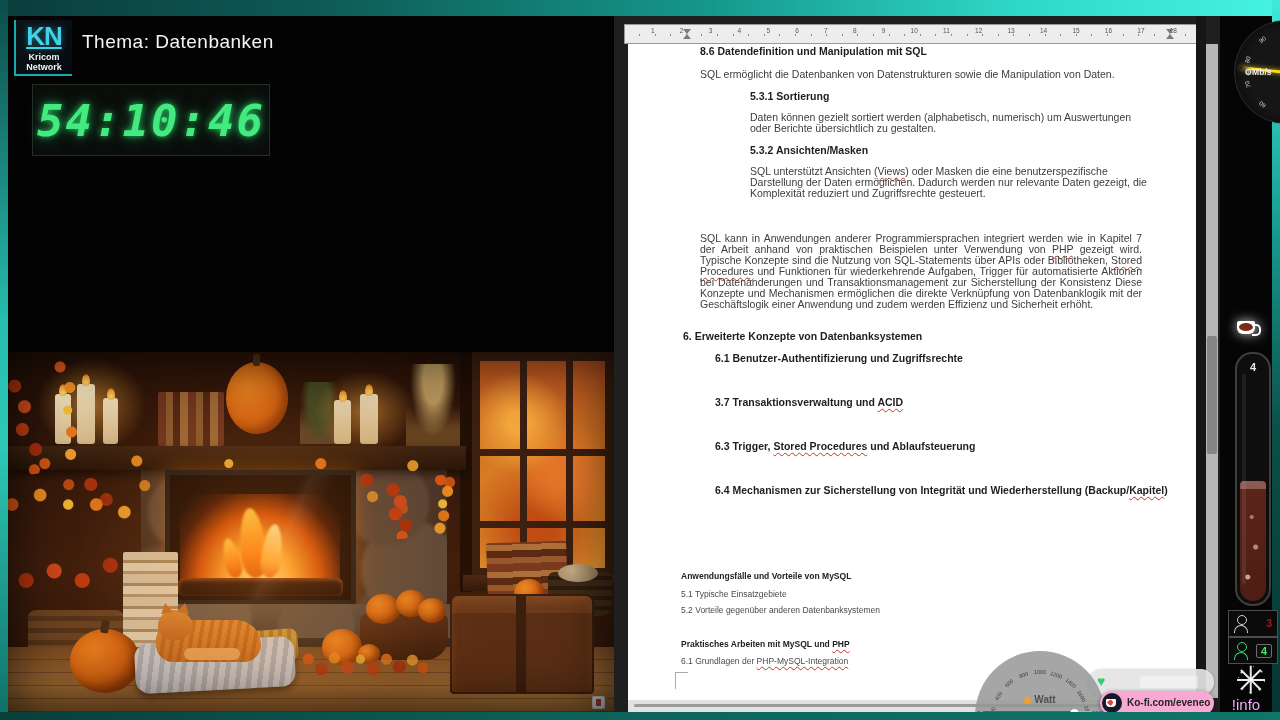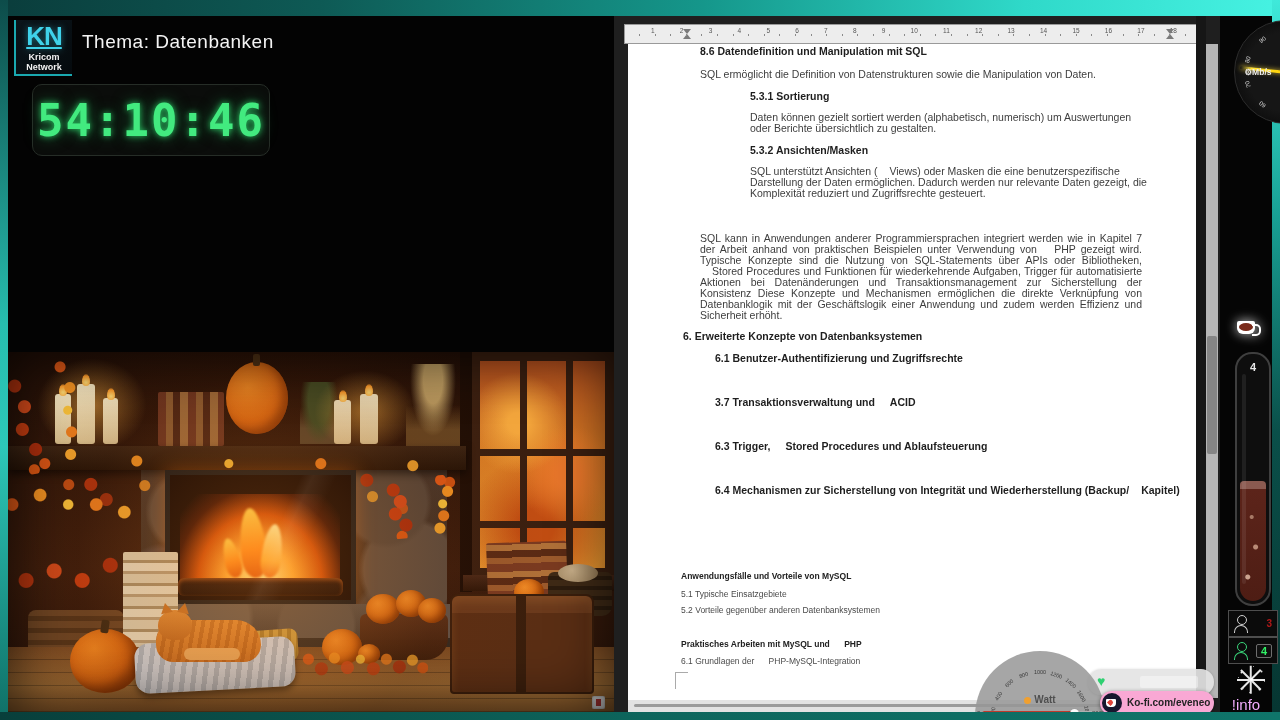--- a/index.html
+++ b/index.html
@@ -10,21 +10,21 @@
   #frame-left{left:0;top:0;width:8px;height:720px;background:linear-gradient(180deg,#0d4c4a,#27bdae 45%,#2dc8b8 62%,#0f6f66 100%);z-index:40;}
   #frame-bottom{left:0;top:712px;width:1280px;height:8px;background:linear-gradient(90deg,#083f3b,#0d655c 50%,#0f756a 100%);z-index:60;}
   #frame-right{left:1272px;top:0;width:8px;height:720px;background:linear-gradient(180deg,#3fe9da,#18a094 30%,#0a4f49 60%,#063531 100%);z-index:40;}
 
   
   #top-panel{left:8px;top:16px;width:606px;height:336px;background:#030303;z-index:5;}
   #logo-box{left:6px;top:4px;width:56px;height:54px;background:linear-gradient(135deg,#0b151b,#050a0d);border-left:2px solid #1aa9b0;border-bottom:2px solid #1aa9b0;text-align:center;}
   #logo-kn{display:block;margin-top:1px;font-size:26px;font-weight:bold;color:#3fd2ea;letter-spacing:-1px;text-shadow:0 0 6px rgba(63,210,234,.5);text-decoration:underline;}
   .logo-line{display:block;font-size:9px;font-weight:bold;color:#f2f2f2;line-height:10px;}
   #topic-title{left:74px;top:15px;font-size:19px;color:#f4f4f4;letter-spacing:.5px;}
-  #clock{left:24px;top:68px;width:236px;height:70px;background:#0b0d0b;border:1px solid #262d27;border-radius:10px;display:flex;align-items:center;justify-content:center;}
+  #clock{left:24px;top:68px;width:236px;height:70px;background:#0b0d0b;border:1px solid #262d27;border-radius:0;display:flex;align-items:center;justify-content:center;font-style:italic;}
   #clock-digits{font-family:"DejaVu Sans Mono",monospace;font-weight:bold;font-size:44px;color:#42ea7f;letter-spacing:2px;text-shadow:0 0 6px rgba(46,220,110,.85),0 0 16px rgba(40,200,100,.5);}
 
   
   #scene{left:8px;top:352px;width:606px;height:360px;background:linear-gradient(180deg,#241007,#3b1c0c 60%,#2a1409);overflow:hidden;z-index:5;}
   .sc{position:absolute;}
   #room-glow{left:0;top:0;width:100%;height:100%;background:radial-gradient(circle at 42% 58%,rgba(255,140,40,.28),rgba(120,50,10,.12) 45%,transparent 70%);z-index:9;pointer-events:none;}
   #windowpane{left:463px;top:0;width:143px;height:225px;background:
     radial-gradient(circle at 30% 30%,#f3a63c 6%,transparent 30%),
     radial-gradient(circle at 70% 55%,#e8762a 8%,transparent 35%),
     radial-gradient(circle at 45% 80%,#c14d12 10%,transparent 40%),
@@ -120,21 +120,21 @@
   #ruler-nums{position:absolute;left:26px;right:26px;top:2px;display:flex;justify-content:space-between;font-size:6.5px;color:#555;}
   .rmarker{position:absolute;top:4px;width:8px;height:10px;}
   .rmarker::before{content:"";position:absolute;left:0;top:0;border-left:4px solid transparent;border-right:4px solid transparent;border-top:5px solid #7a7a7a;}
   .rmarker::after{content:"";position:absolute;left:0;bottom:0;border-left:4px solid transparent;border-right:4px solid transparent;border-bottom:5px solid #7a7a7a;}
   #rmarker-left{left:58px;} #rmarker-right{left:541px;}
   #page{left:14px;top:28px;width:568px;height:656px;background:#fff;color:#3d3d3d;}
   .blk{position:absolute;font-size:10.5px;line-height:11px;}
   .hd{font-weight:bold;color:#1e1e1e;}
   .small{font-size:8.5px;line-height:10px;color:#4a4a4a;}
   .smallhd{font-size:8.5px;line-height:10px;font-weight:bold;color:#222;}
-  .sq{text-decoration-style:wavy;text-decoration-color:#c0392b;text-decoration-thickness:1px;text-underline-offset:2px;padding-left:12px;}
+  .sq{text-decoration:underline;text-decoration-style:wavy;text-decoration-color:#c0392b;text-decoration-thickness:1px;text-underline-offset:2px;}
   #b1{left:72px;top:2px;} #b2{left:72px;top:25px;} #b3{left:122px;top:47px;}
   #b4{left:122px;top:68px;width:386px;} #b5{left:122px;top:101px;}
   #b6{left:122px;top:122px;width:398px;}
   #b7{left:72px;top:167px;} #b8{left:72px;top:189px;width:442px;text-align:justify;}
   #b9{left:55px;top:287px;} #b10{left:87px;top:309px;} #b11{left:87px;top:353px;}
   #b12{left:87px;top:397px;} #b13{left:87px;top:441px;}
   #b14{left:53px;top:527px;} #b15{left:53px;top:545px;} #b16{left:53px;top:561px;}
   #b17{left:53px;top:595px;} #b18{left:53px;top:612px;}
   #corner-mark{left:47px;top:628px;width:12px;height:16px;border-left:1px solid #aaa;border-top:1px solid #aaa;}
   #right-frame{left:582px;top:0;width:10px;height:696px;background:#161616;}
@@ -303,21 +303,21 @@
         <span class="rep-item">15</span>
         <span class="rep-item">16</span>
         <span class="rep-item">17</span>
         <span class="rep-item">18</span>
       </div>
     <div class="rmarker" id="rmarker-left"></div>
     <div class="rmarker" id="rmarker-right"></div>
   </div>
   <div class="abs" id="page">
     <div class="blk hd" id="b1"><span>8.6 Datendefinition und Manipulation mit SQL</span></div>
-    <div class="blk" id="b2"><span>SQL ermöglicht die Definition von Datenstrukturen sowie die Manipulation von Daten.</span></div>
+    <div class="blk" id="b2"><span>SQL ermöglicht die Datenbanken von Datenstrukturen sowie die Manipulation von Daten.</span></div>
     <div class="blk hd" id="b3"><span>5.3.1 Sortierung</span></div>
     <div class="blk" id="b4"><span>Daten können gezielt sortiert werden (alphabetisch, numerisch) um Auswertungen oder Berichte übersichtlich zu gestalten.</span></div>
     <div class="blk hd" id="b5"><span>5.3.2 Ansichten/Masken</span></div>
     <div class="blk" id="b6"><span>SQL unterstützt Ansichten (</span><span class="sq">Views</span><span>) oder Masken die eine benutzerspezifische Darstellung der Daten ermöglichen. Dadurch werden nur relevante Daten gezeigt, die Komplexität reduziert und Zugriffsrechte gesteuert.</span></div>
     <div class="blk" id="b8"><span>SQL kann in Anwendungen anderer Programmiersprachen integriert werden wie in Kapitel 7 der Arbeit anhand von praktischen Beispielen unter Verwendung von </span><span class="sq">PHP</span><span> gezeigt wird. Typische Konzepte sind die Nutzung von SQL-Statements über APIs oder Bibliotheken, </span><span class="sq">Stored Procedures</span><span> und Funktionen für wiederkehrende Aufgaben, Trigger für automatisierte Aktionen bei Datenänderungen und Transaktionsmanagement zur Sicherstellung der Konsistenz Diese Konzepte und Mechanismen ermöglichen die direkte Verknüpfung von Datenbanklogik mit der Geschäftslogik einer Anwendung und zudem werden Effizienz und Sicherheit erhöht.</span></div>
     <div class="blk hd" id="b9"><span>6. Erweiterte Konzepte von Datenbanksystemen</span></div>
     <div class="blk hd" id="b10"><span>6.1 Benutzer-Authentifizierung und Zugriffsrechte</span></div>
     <div class="blk hd" id="b11"><span>3.7 Transaktionsverwaltung und </span><span class="sq">ACID</span></div>
     <div class="blk hd" id="b12"><span>6.3 Trigger, </span><span class="sq">Stored Procedures</span><span> und Ablaufsteuerung</span></div>
     <div class="blk hd" id="b13"><span>6.4 Mechanismen zur Sicherstellung von Integrität und Wiederherstellung (Backup/</span><span class="sq">Kapitel</span><span>)</span></div>

